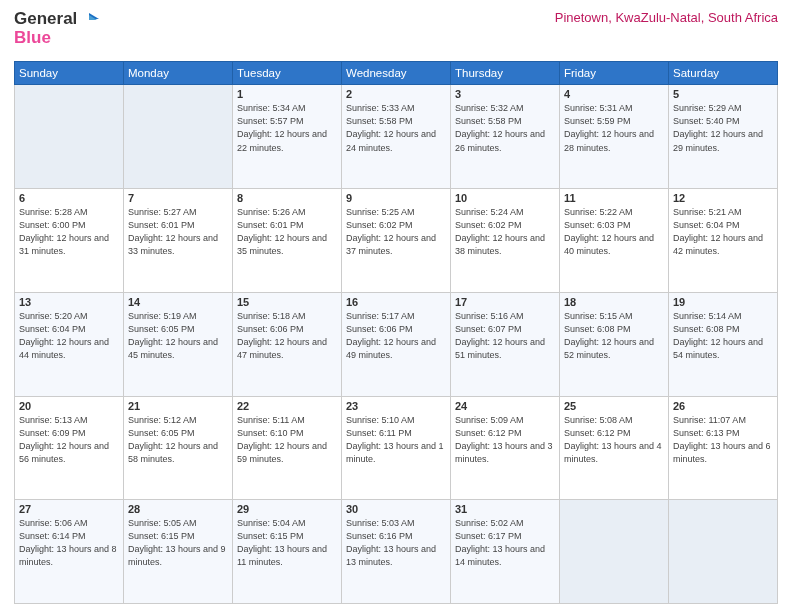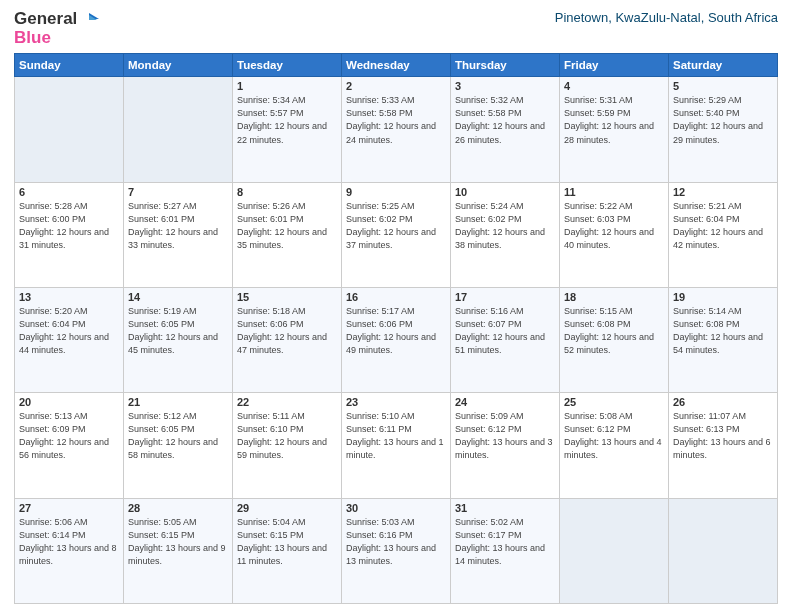--- a/index.html
+++ b/index.html
@@ -14,52 +14,52 @@
       width: 792px;
       height: 612px;
       padding: 10px 14px 8px 14px;
       display: flex;
       flex-direction: column;
     }
     .header {
       display: flex;
       justify-content: space-between;
       align-items: flex-start;
-      margin-bottom: 6px;
+      margin-bottom: 14px;
     }
     .logo {
       display: flex;
       flex-direction: column;
       align-items: flex-start;
     }
     .title-section {
       text-align: right;
     }
     .month-title {
       font-size: 32px;
       font-weight: bold;
       color: #333;
       line-height: 1.1;
     }
     .location {
       font-size: 13px;
-      color: #0c4a6e;
+      color: #be185d;
     }
     .calendar {
       flex: 1;
       border: 1px solid #ccc;
       border-collapse: collapse;
       width: 100%;
       table-layout: fixed;
     }
     .calendar thead tr th {
       background: #2e75c8;
       color: #fff;
       font-size: 11.5px;
-      font-weight: bold;
+      font-weight: normal;
       padding: 5px 4px;
       border: 1px solid #2060a8;
       text-align: left;
     }
     .calendar tbody tr td {
       border: 1px solid #ccc;
       vertical-align: top;
       padding: 3px 4px;
       font-size: 9.5px;
       color: #333;

